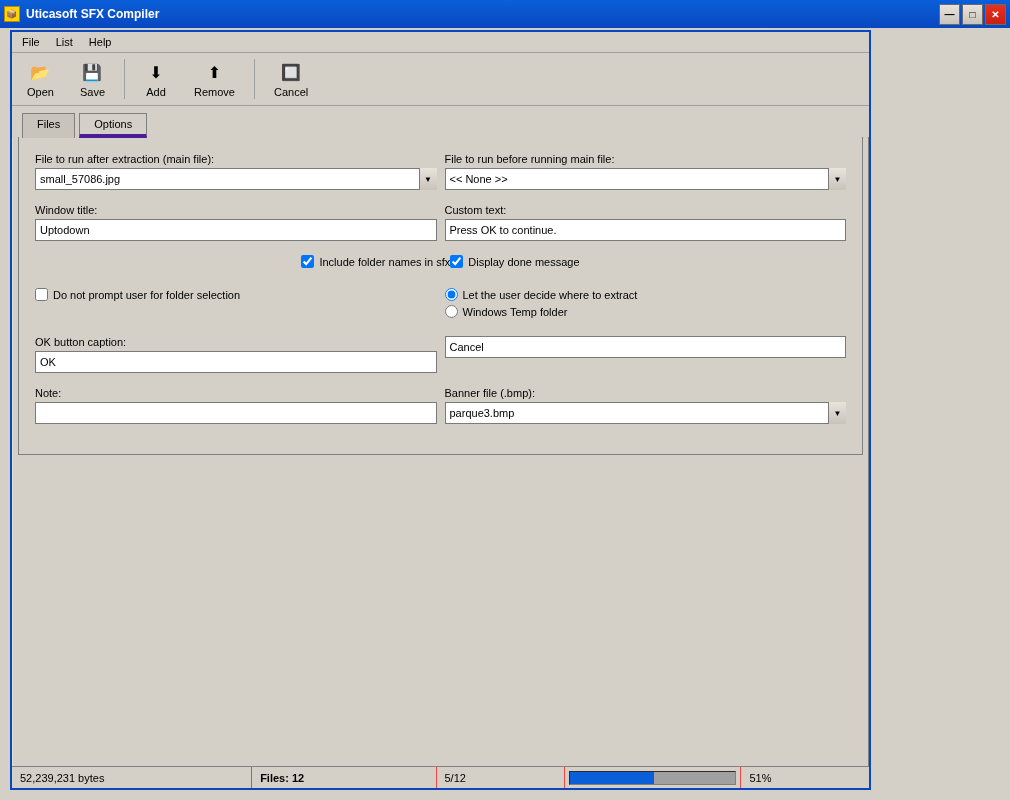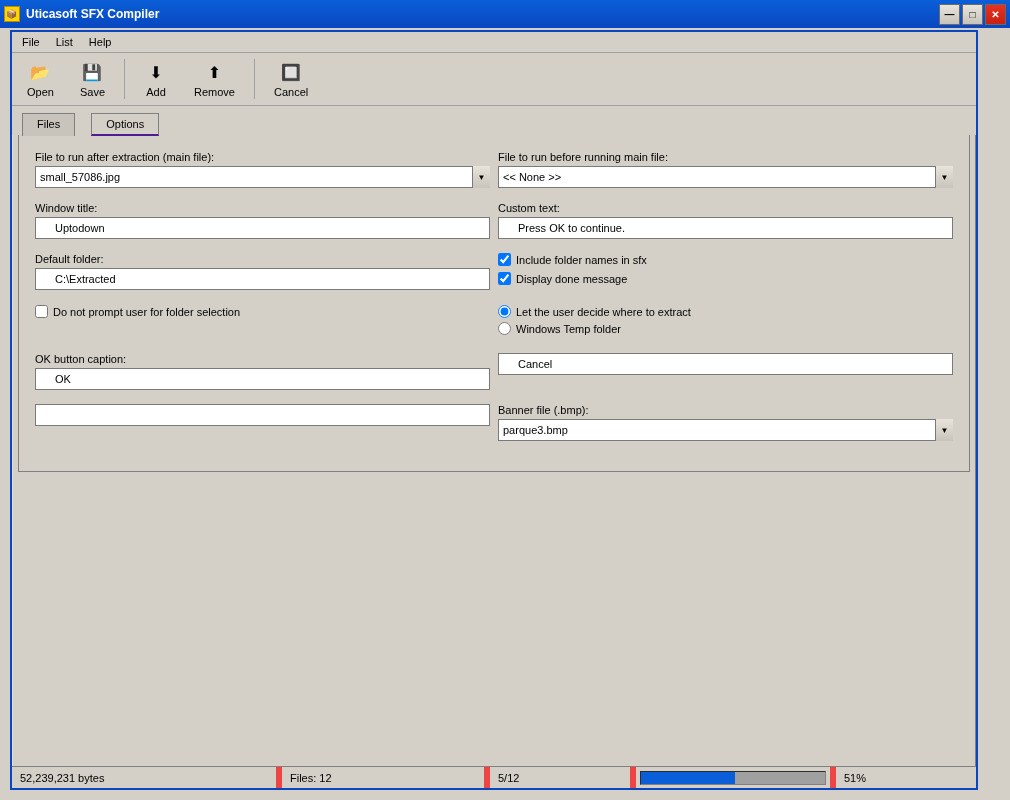--- a/index.html
+++ b/index.html
@@ -110,35 +110,35 @@
       height: 40px;
       background: #a0a0a0;
       margin: 0 2px;
     }
 
     
     .tab-bar {
       background: #d4d0c8;
       padding: 6px 10px 0;
       display: flex;
-      gap: 16px;
+      gap: 4px;
     }
     .tab {
       padding: 4px 14px;
       background: #c8c4bc;
       border: 1px solid #808080;
       border-bottom: none;
       cursor: pointer;
       font-size: 11px;
       position: relative;
       bottom: -1px;
     }
     .tab.active {
       background: #d4d0c8;
-      border-bottom: 2px solid #4c1d95;
+      border-bottom: 4px solid #4c1d95;
       font-weight: normal;
       z-index: 1;
     }
 
     
     .main-content {
       background: #d4d0c8;
       border: 1px solid #808080;
       margin: 0 6px;
       padding: 16px;
@@ -155,21 +155,21 @@
       flex: 1;
     }
     .form-label {
       display: block;
       margin-bottom: 3px;
       font-size: 11px;
       color: #000;
     }
     .form-input {
       width: 100%;
-      padding: 2px 19px;
+      padding: 2px 4px;
       border: 1px solid #7a7a7a;
       background: white;
       font-size: 11px;
       height: 22px;
       font-family: inherit;
     }
     .form-select {
       width: 100%;
       padding: 2px 4px;
       border: 1px solid #7a7a7a;
@@ -217,48 +217,48 @@
       gap: 5px;
       margin-bottom: 4px;
       font-size: 11px;
     }
     .radio-row input[type="radio"] {
       margin: 0;
     }
 
     .options-right {
       display: flex;
-      flex-direction: column;
       justify-content: center;
     }
 
     
     .status-bar {
       position: absolute;
       bottom: 0;
       left: 0;
       right: 0;
       height: 22px;
       background: #d4d0c8;
       border-top: 1px solid #808080;
       display: flex;
       align-items: stretch;
     }
     .status-segment {
-      border-right: 6px solid #ef4444;
+      border-right: 1px solid #ef4444;
       padding: 0 8px;
       display: flex;
       align-items: center;
       font-size: 11px;
     }
     .status-segment:first-child {
       flex: 2;
     }
     .status-segment:nth-child(2) {
       flex: 1.5;
+      font-weight: bold;
     }
     .status-segment:nth-child(3) {
       flex: 1;
     }
     .status-segment:nth-child(4) {
       flex: 1.5;
       padding: 3px 4px;
     }
     .status-segment:last-child {
       flex: 1;
@@ -278,21 +278,21 @@
     .window-wrapper {
       position: relative;
       width: 1010px;
       height: 800px;
       background: #d4d0c8;
     }
     .inner-window {
       position: absolute;
       top: 30px;
       left: 10px;
-      width: 968px;
+      width: 861px;
       height: 760px;
       border: 2px solid #0847c0;
       background: #d4d0c8;
       box-shadow: inset 1px 1px 0 #e0dcd4, inset -1px -1px 0 #808080;
     }
   </style>
 </head>
 <body>
 
 <div class="window-wrapper">
@@ -375,24 +375,20 @@
           <label class="form-label">Window title:</label>
           <input type="text" class="form-input" value="Uptodown" style="">
         </div>
         <div class="form-col">
           <label class="form-label">Custom text:</label>
           <input type="text" class="form-input" value="Press OK to continue." style="">
         </div>
       </div>
 
       <div class="form-row">
-        <div class="form-col">
-          <label class="form-label">Default folder:</label>
-          <input type="text" class="form-input" value="C:\Extracted" style="">
-        </div>
         <div class="form-col options-right">
           <div class="checkbox-row">
             <input type="checkbox" checked="" id="includeFolder" style="">
             <label for="includeFolder">Include folder names in sfx</label>
           </div>
           <div class="checkbox-row">
             <input type="checkbox" checked="" id="displayDone" style="">
             <label for="displayDone">Display done message</label>
           </div>
         </div>
@@ -422,20 +418,21 @@
           <label class="form-label">OK button caption:</label>
           <input type="text" class="form-input" value="OK" style="">
         </div>
         <div class="form-col">
           <input type="text" class="form-input" value="Cancel" style="">
         </div>
       </div>
 
       <div class="form-row">
         <div class="form-col">
+          <label class="form-label">Note:</label>
           <input type="text" class="form-input" value="" style="">
         </div>
         <div class="form-col">
           <label class="form-label">Banner file (.bmp):</label>
           <div class="select-wrapper">
             <select class="form-select">
               <option>parque3.bmp</option>
             </select>
             <div class="select-arrow">▼</div>
           </div>

